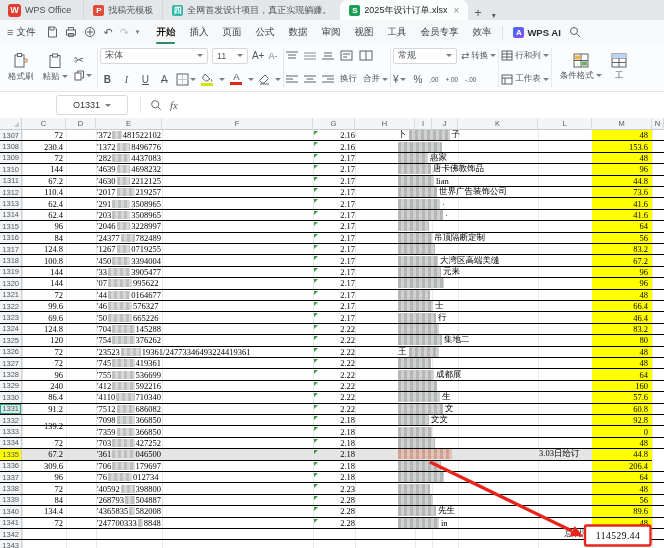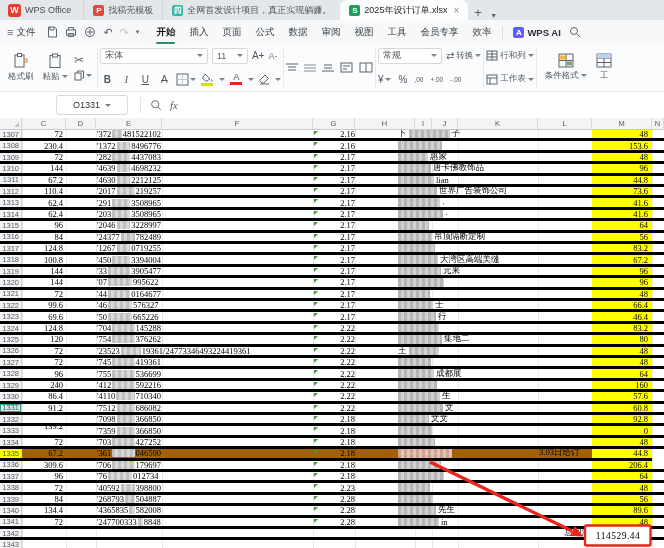--- a/index.html
+++ b/index.html
@@ -64,22 +64,22 @@
   .fdiv{width:1px;height:16px;background:#e3e5e7;margin:0 9px 0 12px;}
   .fx{font-family:"Liberation Serif",serif;font-style:italic;font-size:10.5px;color:#55595e;margin-left:8px;}
   
   .grid{position:absolute;top:118px;left:0;width:664px;height:430px;overflow:hidden;background:#fff;}
   .corner{position:absolute;left:0;top:0;width:22px;height:12px;background:#f3f4f6;border-right:1px solid #cfd1d3;
           border-bottom:1px solid #c7c9cb;box-sizing:border-box;}
   .corner::after{content:"";position:absolute;right:2px;bottom:2px;border-left:5px solid transparent;border-bottom:5px solid #c4c7c9;}
   .chead{position:absolute;top:0;height:12px;background:#f3f4f6;border-right:1px solid #d8dadc;border-bottom:1px solid #c7c9cb;
          box-sizing:border-box;font-size:7.5px;color:#55595e;text-align:center;line-height:11px;overflow:hidden;}
   .vl{position:absolute;top:12px;bottom:0;width:1px;background:#e8e9ea;}
-  .r{position:absolute;left:0;width:664px;box-sizing:border-box;border-bottom:3px solid #000000;}
-  .r.y{background:#a16207;width:652px;}
+  .r{position:absolute;left:0;width:664px;box-sizing:border-box;border-bottom:1px solid #000000;}
+  .r.y{background:#e5e5e5;width:652px;}
   .rh{position:absolute;left:0;top:0;bottom:0;width:22px;background:#f3f4f6;border-right:1px solid #cfd1d3;
       box-sizing:border-box;font-size:7.5px;color:#55595e;direction:rtl;overflow:hidden;padding:0 2px 0 0;
       display:flex;align-items:center;justify-content:flex-start;}
   .r.y .rh{background:#ffff00;}
   .rh.sel{background:#d9ece7;box-shadow:inset 0 0 0 1px #2f9e8f;}
   .cell{position:absolute;top:0;bottom:0;font-family:"Liberation Serif","DejaVu Serif",serif;font-size:8.5px;color:#000;
         white-space:nowrap;display:flex;align-items:center;}
   .cc{left:22px;width:41px;justify-content:flex-end;}
   .cc.m2{height:22.8px;bottom:auto;}
   .ecell{left:97px;width:64px;overflow:hidden;}
@@ -262,20 +262,38 @@
           </svg>
         <svg class="alico" width="13" height="11" viewBox="0 0 13 11">
             <rect x="1" y="1" width="11" height="9" fill="none" stroke="#5f6368"></rect>
             <path d="M3 4h7M3 7h4" stroke="#5f6368"></path>
           </svg>
         <svg class="alico" width="14" height="11" viewBox="0 0 14 11">
             <rect x="1" y="1" width="12" height="9" fill="none" stroke="#5f6368"></rect>
             <path d="M7 1v9" stroke="#5f6368"></path>
           </svg>
       </div>
+      <div class="rowline" style="gap:6px;">
+        <svg class="alico" width="12" height="9" viewBox="0 0 12 9">
+            <path d="M0 1h12M0 4h7M0 7h12" stroke="#5f6368"></path>
+          </svg>
+        <svg class="alico" width="12" height="9" viewBox="0 0 12 9">
+            <path d="M0 1h12M2.5 4h7M0 7h12" stroke="#5f6368"></path>
+          </svg>
+        <svg class="alico" width="12" height="9" viewBox="0 0 12 9">
+            <path d="M0 1h12M5 4h7M0 7h12" stroke="#5f6368"></path>
+          </svg>
+        <span class="lblrow">
+            <span>换行</span>
+          </span>
+        <span class="lblrow">
+            <span>合并</span> 
+            <span class="car"></span>
+          </span>
+      </div>
     </div>
     <div class="vsep"></div>
     <div class="col2">
       <div class="rowline">
         <div class="selbox" style="width:64px;">
           <span>常规</span>
             <span class="car"></span>
         </div>
         <span class="lblrow">
           <span class="uglyph" style="font-size:10px;">⇄</span>

